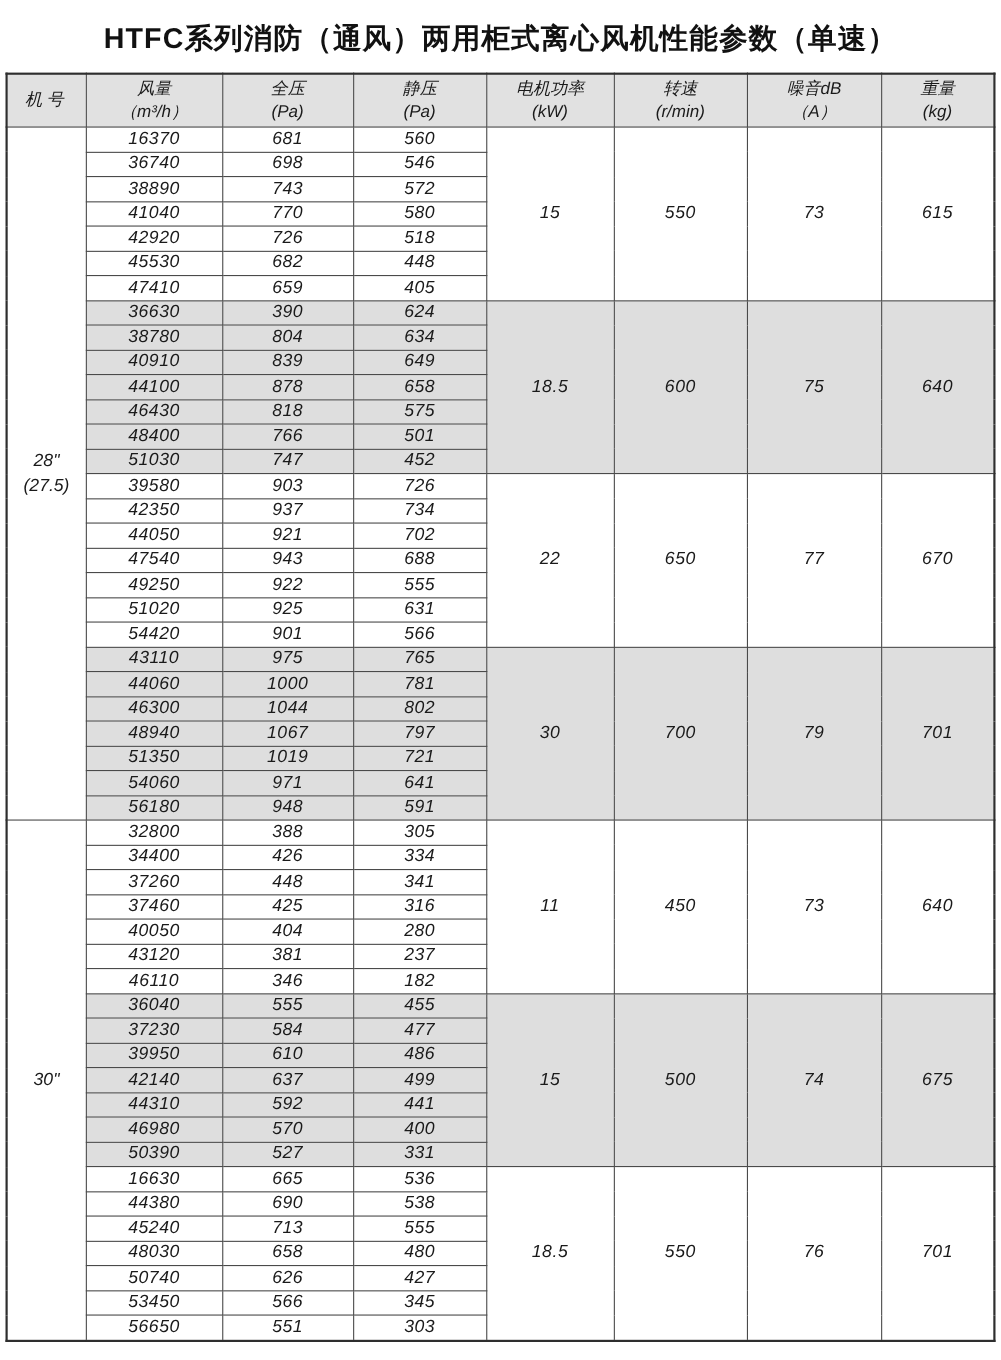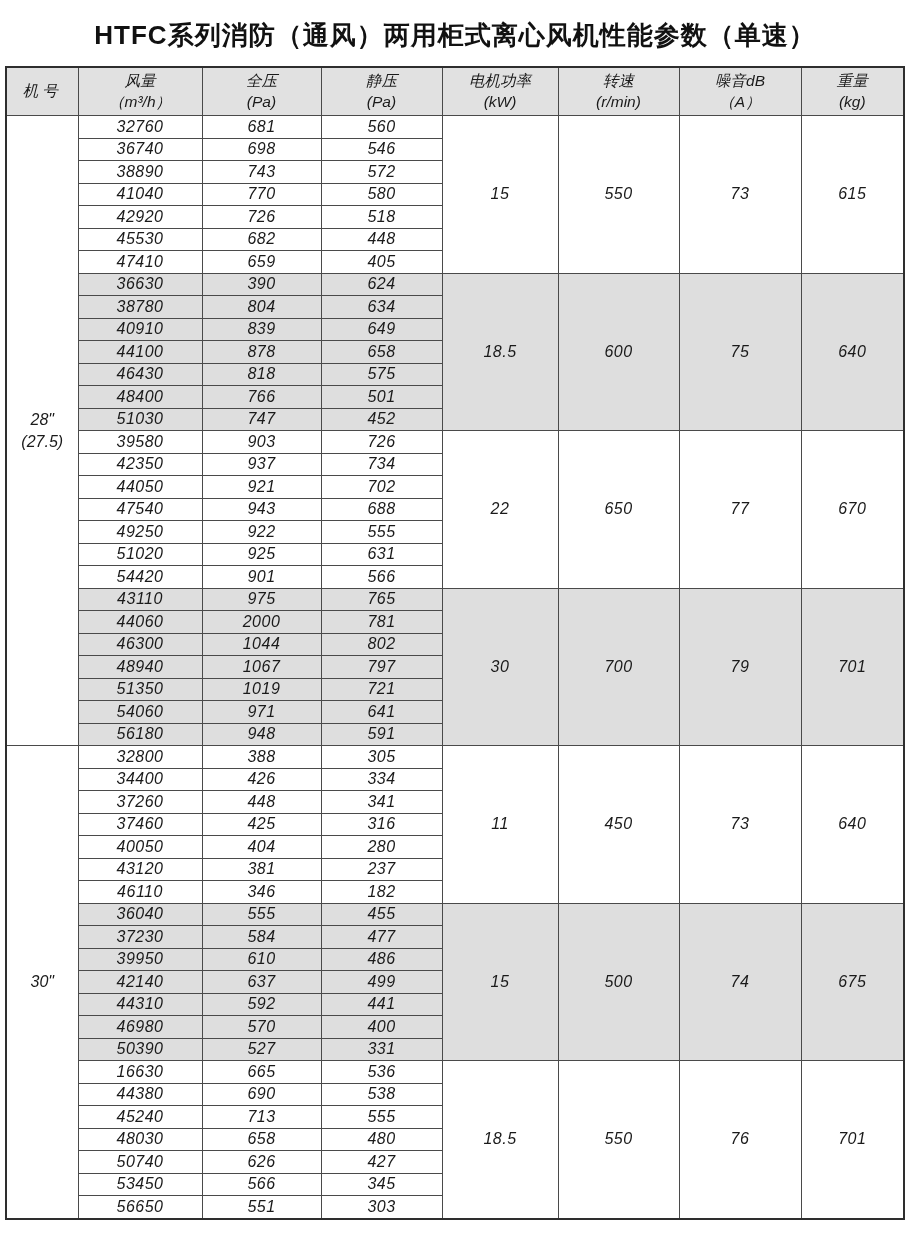--- a/index.html
+++ b/index.html
@@ -107,21 +107,21 @@
           <span class="h-line">(kg)</span>
         </th>
       </tr>
     </thead>
     <tbody id="spec-tbody">
         <tr>
           <td rowspan="28" class="model-cell">
             <div>28"</div>
             <div>(27.5)</div>
           </td>
-          <td>32760</td>
+          <td>16370</td>
           <td>681</td>
           <td>560</td>
           <td rowspan="7">15</td>
           <td rowspan="7">550</td>
           <td rowspan="7">73</td>
           <td rowspan="7">615</td>
         </tr>
         <tr>
           <td>36740</td>
           <td>698</td>
@@ -234,21 +234,21 @@
           <td class="shaded">43110</td>
           <td class="shaded">975</td>
           <td class="shaded">765</td>
           <td rowspan="7" class="shaded">30</td>
           <td rowspan="7" class="shaded">700</td>
           <td rowspan="7" class="shaded">79</td>
           <td rowspan="7" class="shaded">701</td>
         </tr>
         <tr>
           <td class="shaded">44060</td>
-          <td class="shaded">2000</td>
+          <td class="shaded">1000</td>
           <td class="shaded">781</td>
         </tr>
         <tr>
           <td class="shaded">46300</td>
           <td class="shaded">1044</td>
           <td class="shaded">802</td>
         </tr>
         <tr>
           <td class="shaded">48940</td>
           <td class="shaded">1067</td>

